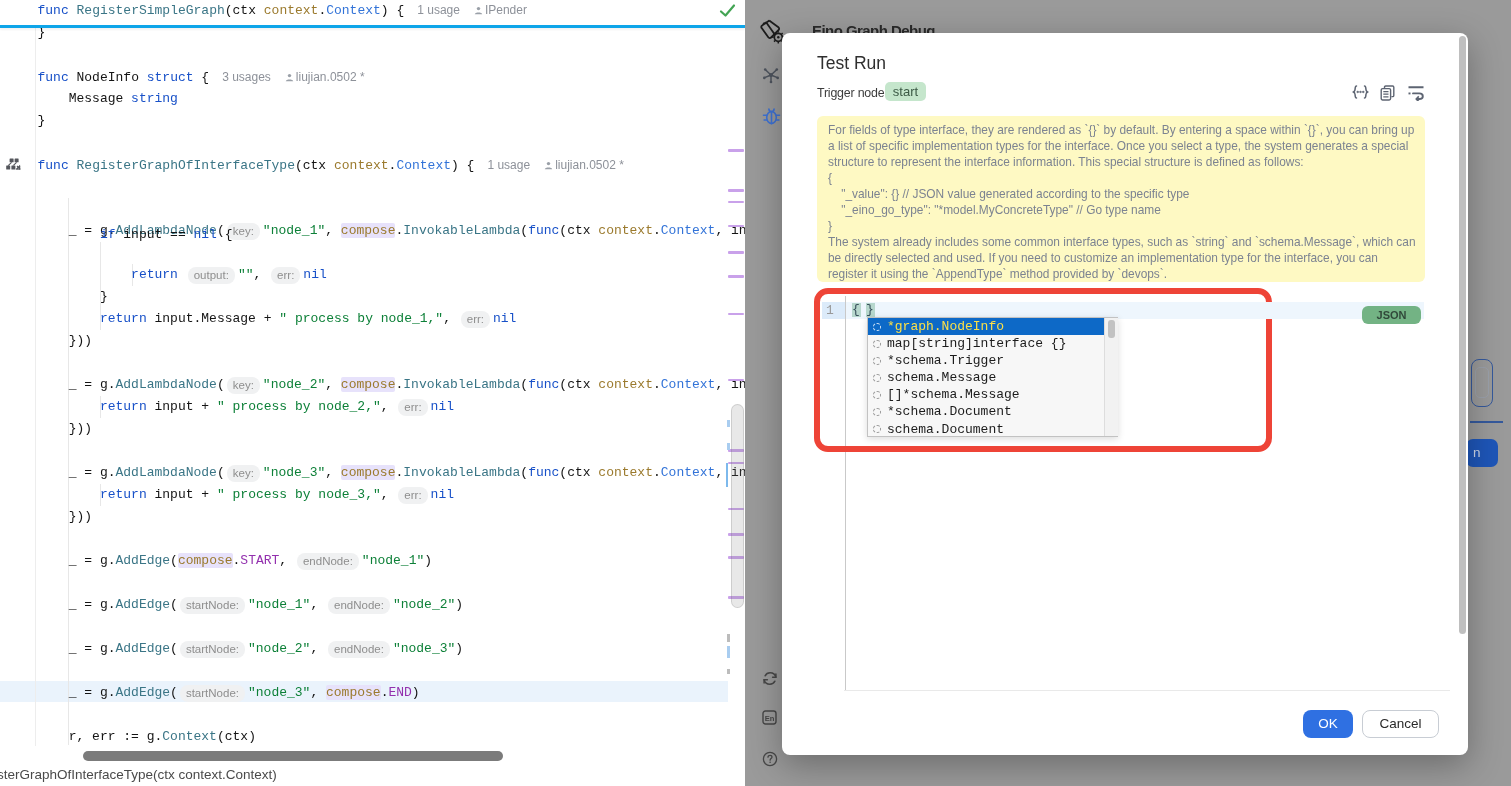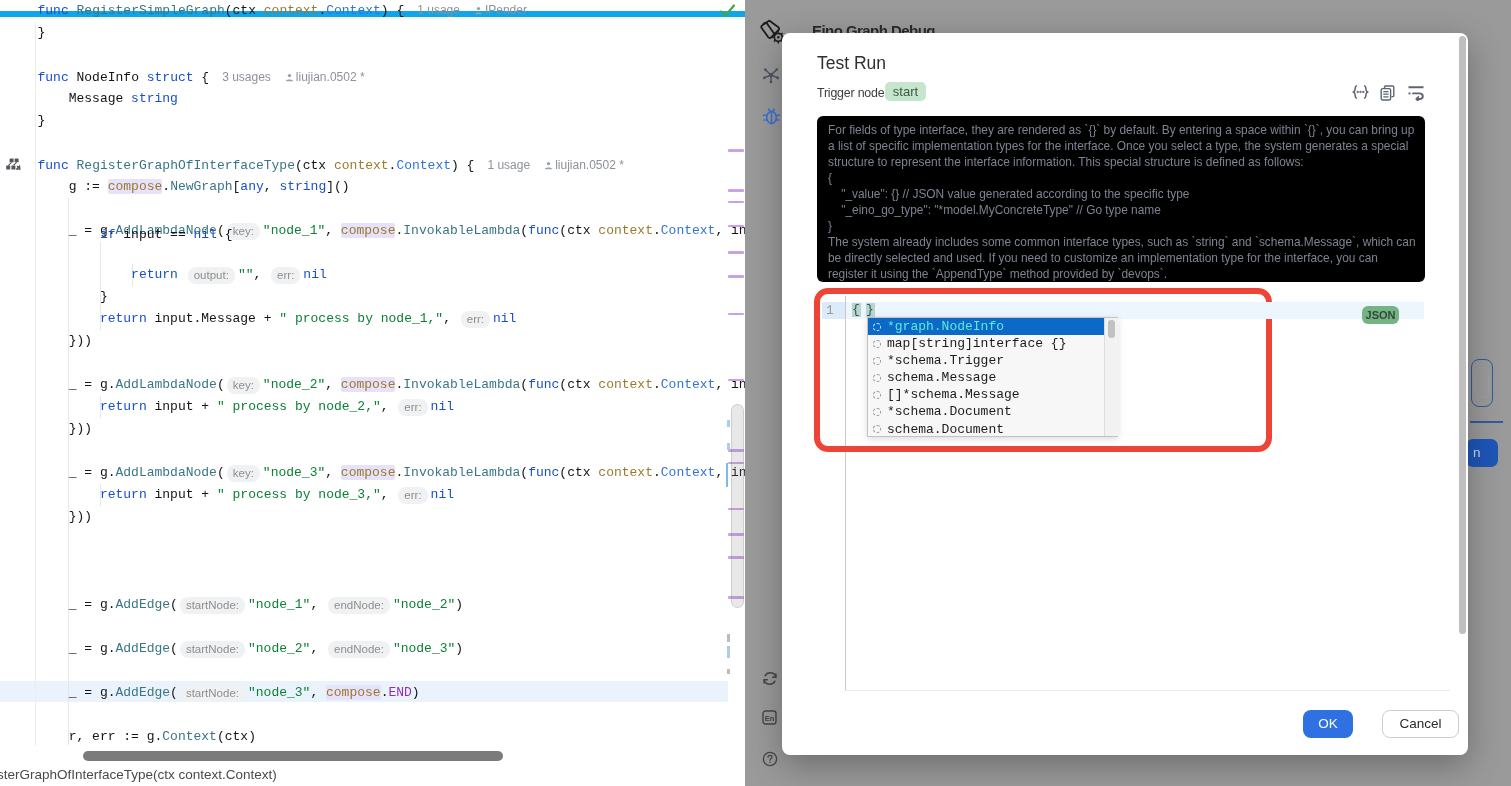--- a/index.html
+++ b/index.html
@@ -18,22 +18,22 @@
 .cm { background:#e7e2fb; color:#9b7a2d; border-radius:2px; }
 .pill { display:inline-block; font-family:"Liberation Sans",sans-serif; font-size:11.5px; color:#8e8e8e;
   background:#f0f1f2; border-radius:8px; padding:0 6px; height:17px; line-height:17px;
   vertical-align:-0.5px; margin:0 3px 0 2px; }
 .an { font-family:"Liberation Sans",sans-serif; font-size:12px; color:#8d9199; }
 .anp { margin-left:14px; }
 .pers { vertical-align:-1px; }
 #curline { position:absolute; left:0; top:681px; width:728px; height:21px; background:#eaf3fc; }
 #topstrip { position:absolute; left:0; top:0; width:745px; height:2px; background:#e9e9e9; }
 #topstrip i { position:absolute; left:170px; top:0; width:160px; height:2px; background:#a9a9a9; }
-#sticky { position:absolute; left:0; top:0; width:745px; height:17px; background:#fff;
-  border-bottom:6px solid #0ea5e9; box-shadow:0 1.5px 2px rgba(0,0,0,0.05); z-index:5; }
+#sticky { position:absolute; left:0; top:0; width:745px; height:28px; background:#fff;
+  border-bottom:3px solid #0ea5e9; box-shadow:0 1.5px 2px rgba(0,0,0,0.05); z-index:5; }
 #sticky .ln { top:-1px; }
 #stickycheck { position:absolute; left:719px; top:3px; z-index:6; }
 .gutline { position:absolute; left:35px; top:22px; width:1px; height:724px; background:#ededed; }
 .ig { position:absolute; width:1px; background:#e7e7e7; }
 .vmark { position:absolute; left:728px; width:16px; height:2.6px; background:#c9a1ea; border-radius:1px; }
 #vthumb { position:absolute; left:731px; top:404px; width:13px; height:204px;
   background:rgba(130,130,130,0.18); border:1px solid rgba(110,110,110,0.22); border-radius:7px; }
 #hthumb { position:absolute; left:83px; top:751px; width:420px; height:10px; background:#7b7b7b; border-radius:5px; }
 #crumb { position:absolute; left:-3px; top:766.5px; font-size:13.5px; color:#4a4a4a; }
 
@@ -50,52 +50,52 @@
    color:#cfd8ea; font-size:13.5px; line-height:28px; padding-left:7px; }
 
 
 #modal { position:absolute; left:782px; top:33px; width:686px; height:722px; background:#fff;
   border-radius:8px; box-shadow:0 10px 34px rgba(0,0,0,0.3); z-index:10; overflow:hidden; }
 #mtitle { position:absolute; left:35px; top:20px; font-size:17.5px; color:#2f2f2f; }
 #trig { position:absolute; left:35px; top:53px; font-size:12.4px; letter-spacing:-0.2px; color:#3c3c3c;text-align:right; }
 #startb { position:absolute; left:103px; top:49px; width:41px; height:19px; background:#c5e6cc; border-radius:5px;
   font-size:13px; color:#3c5a46; text-align:center; line-height:19px; }
 .mico { position:absolute; top:52px; }
-#infobox { position:absolute; left:35px; top:83px; width:608px; height:166px; background:#000000; border-radius:6px;
+#infobox { position:absolute; left:35px; top:83px; width:608px; height:166px; background:#fef9c3; border-radius:6px;
   padding:7px 11px; font-size:11.9px; line-height:15.95px; color:#7c8391; white-space:nowrap; }
 #mthumb { position:absolute; left:677px; top:3px; width:7px; height:598px; background:#bfbfbf; border-radius:4px; }
 
 
 #jed { position:absolute; left:36px; top:263px; width:606px; height:394px; background:#fff; z-index:1; }
 #redbox { position:absolute; left:32px; top:255px; width:458px; height:164px; border:6.5px solid #ee4437; border-radius:14px; z-index:2; }
 #jband1 { position:absolute; left:40px; top:269px; width:23px; height:17px; background:#dcebfa; z-index:3; }
 #jband2 { position:absolute; left:63px; top:269px; width:579px; height:17px; background:#eef6fd; z-index:3; }
 #jgut1 { position:absolute; left:63px; top:263px; width:1.4px; height:28px; background:#c9c9c9; z-index:4; }
 #jgut2 { position:absolute; left:63px; top:291px; width:1.4px; height:366px; background:#c9c9c9; z-index:1; }
 #jbot { position:absolute; left:62px; top:657px; width:606px; height:1px; background:#e9e9e9; z-index:1; }
 #jnum { position:absolute; left:44px; top:269px; width:14px; font-family:"Liberation Mono",monospace; font-size:13px;
   line-height:17px; color:#999; z-index:4; }
 .brace { position:absolute; top:270px; width:9px; height:14px; background:#b7d7cd; z-index:4;
   font-family:"Liberation Mono",monospace; font-size:13px; line-height:14px; color:#37505b; text-align:center; }
-#jsonb { position:absolute; left:580px; top:273px; width:37px; height:18px; background:#73b384; border-radius:6px; z-index:4;
+#jsonb { position:absolute; left:580px; top:273px; width:59px; height:18px; background:#73b384; border-radius:6px; z-index:4;
   font-size:11px; font-weight:bold; color:#31493a; text-align:center; line-height:18px; }
 #dd { position:absolute; left:85px; top:284px; width:251px; height:120px; background:#f7f7f7;
   border:1px solid #c2c2c2; z-index:6; box-shadow:0 2px 7px rgba(0,0,0,0.14); }
 .ddi { height:17.1px; line-height:17.1px; font-family:"Liberation Mono",monospace; font-size:13px; color:#1c1c1c;
   white-space:pre; padding-left:5px; }
-.ddi.sel { background:#0d69c7; color:#5eead4; }
+.ddi.sel { background:#0d69c7; color:#fde047; }
 .dcirc { display:inline-block; width:8px; height:8px; border:1px dashed #9a9a9a; border-radius:50%;
   margin-right:6px; vertical-align:-0.5px; }
 .ddi.sel .dcirc { border-color:#cfe3f5; }
 #ddsb { position:absolute; left:236px; top:0; width:14px; height:118px; background:#f2f2f2; border-left:1px solid #ddd; }
 #ddth { position:absolute; left:3px; top:2px; width:7px; height:18px; background:#c2c2c2; border-radius:3px; }
 #okbtn { position:absolute; left:521px; top:677px; width:50px; height:28px; background:#2f70e2; border-radius:8px;
   color:#fff; font-size:13.5px; text-align:center; line-height:28px; }
 #cancelbtn { position:absolute; left:580px; top:677px; width:77px; height:28px; background:#fff;
-  border:1px solid #c8cdd4; border-radius:8px; color:#2a2a2a; font-size:13.5px; text-align:center; line-height:26px;margin-left:20px; }
+  border:1px solid #c8cdd4; border-radius:8px; color:#2a2a2a; font-size:13.5px; text-align:center; line-height:26px; }
 </style></head>
 <body>
 <div id="page">
 
 <div id="editor">
   <div id="curline"></div>
   <div style="position:absolute;left:726px;top:463px;width:2.4px;height:24px;background:#7db9ec;z-index:3"></div>
   <svg id="gicon" style="position:absolute;left:6px;top:158px" width="15" height="13" viewBox="0 0 15 13">
         <g fill="#54565c">
           <rect x="3.6" y="0.6" width="4" height="3.6" rx="0.5"></rect>
@@ -116,33 +116,33 @@
 <div class="ln" style="top:66px;left:37.5px"><span class="k">func</span> NodeInfo <span class="k">struct</span> {<span class="an" style="margin-left:13px">3 usages</span><span class="anp"><svg class="pers" width="9" height="9" viewBox="0 0 9 9">
             <circle cx="4.5" cy="2.6" r="1.7" fill="#9aa0a8"></circle>
             <path d="M0.8 8.2 C0.8 5.9 8.2 5.9 8.2 8.2 Z" fill="#9aa0a8"></path>
           </svg></span><span class="an" style="margin-left:2px">liujian.0502 *</span></div>
 <div class="ln" style="top:88px;left:68.7px">Message <span class="k">string</span></div>
 <div class="ln" style="top:110px;left:37.5px">}</div>
 <div class="ln" style="top:154px;left:37.5px"><span class="k">func</span> <span class="f">RegisterGraphOfInterfaceType</span>(ctx <span class="pk">context</span>.<span class="t">Context</span>) {<span class="an" style="margin-left:13px">1 usage</span><span class="anp"><svg class="pers" width="9" height="9" viewBox="0 0 9 9">
             <circle cx="4.5" cy="2.6" r="1.7" fill="#9aa0a8"></circle>
             <path d="M0.8 8.2 C0.8 5.9 8.2 5.9 8.2 8.2 Z" fill="#9aa0a8"></path>
           </svg></span><span class="an" style="margin-left:2px">liujian.0502 *</span></div>
-<div class="ln" style="top:176px;left:68.7px">g := <span class="cm">compose</span>.<span class="f">NewGraph</span>[<span class="k">any</span>, <span class="k">string</span>]()</div>
 <div class="ln" style="top:220px;left:68.7px">_ = g.<span class="f">AddLambdaNode</span>(<span class="pill">key:</span><span class="s">"node_1"</span>, <span class="cm">compose</span>.<span class="f">InvokableLambda</span>(<span class="k">func</span>(ctx <span class="pk">context</span>.<span class="t">Context</span>, in</div>
 <div class="ln" style="top:224px;left:99.9px"><span class="k">if</span> input == <span class="k">nil</span> {</div>
 <div class="ln" style="top:264px;left:131.1px"><span class="k">return</span> <span class="pill">output:</span><span class="s">""</span>, <span class="pill">err:</span><span class="k">nil</span></div>
 <div class="ln" style="top:286px;left:99.9px">}</div>
 <div class="ln" style="top:308px;left:99.9px"><span class="k">return</span> input.Message + <span class="s">" process by node_1,"</span>, <span class="pill">err:</span><span class="k">nil</span></div>
 <div class="ln" style="top:330px;left:68.7px">}))</div>
 <div class="ln" style="top:374px;left:68.7px">_ = g.<span class="f">AddLambdaNode</span>(<span class="pill">key:</span><span class="s">"node_2"</span>, <span class="cm">compose</span>.<span class="f">InvokableLambda</span>(<span class="k">func</span>(ctx <span class="pk">context</span>.<span class="t">Context</span>, in</div>
 <div class="ln" style="top:396px;left:99.9px"><span class="k">return</span> input + <span class="s">" process by node_2,"</span>, <span class="pill">err:</span><span class="k">nil</span></div>
 <div class="ln" style="top:418px;left:68.7px">}))</div>
 <div class="ln" style="top:462px;left:68.7px">_ = g.<span class="f">AddLambdaNode</span>(<span class="pill">key:</span><span class="s">"node_3"</span>, <span class="cm">compose</span>.<span class="f">InvokableLambda</span>(<span class="k">func</span>(ctx <span class="pk">context</span>.<span class="t">Context</span>, in</div>
 <div class="ln" style="top:484px;left:99.9px"><span class="k">return</span> input + <span class="s">" process by node_3,"</span>, <span class="pill">err:</span><span class="k">nil</span></div>
 <div class="ln" style="top:506px;left:68.7px">}))</div>
+<div class="ln" style="top:550px;left:68.7px">_ = g.<span class="f">AddEdge</span>(<span class="cm">compose</span>.<span class="c">START</span>, <span class="pill">endNode:</span><span class="s">"node_1"</span>)</div>
 <div class="ln" style="top:594px;left:68.7px">_ = g.<span class="f">AddEdge</span>(<span class="pill">startNode:</span><span class="s">"node_1"</span>, <span class="pill">endNode:</span><span class="s">"node_2"</span>)</div>
 <div class="ln" style="top:638px;left:68.7px">_ = g.<span class="f">AddEdge</span>(<span class="pill">startNode:</span><span class="s">"node_2"</span>, <span class="pill">endNode:</span><span class="s">"node_3"</span>)</div>
 <div class="ln" style="top:682px;left:68.7px">_ = g.<span class="f">AddEdge</span>(<span class="pill">startNode:</span><span class="s">"node_3"</span>, <span class="cm">compose</span>.<span class="c">END</span>)</div>
 <div class="ln" style="top:726px;left:68.7px">r, err := g.<span class="f">Context</span>(ctx)</div>
   <div class="vmark" style="top:149px"></div>
 <div class="vmark" style="top:189px"></div>
 <div class="vmark" style="top:200.5px"></div>
 <div class="vmark" style="top:224.5px"></div>
 <div class="vmark" style="top:251px"></div>
 <div class="vmark" style="top:275px"></div>

